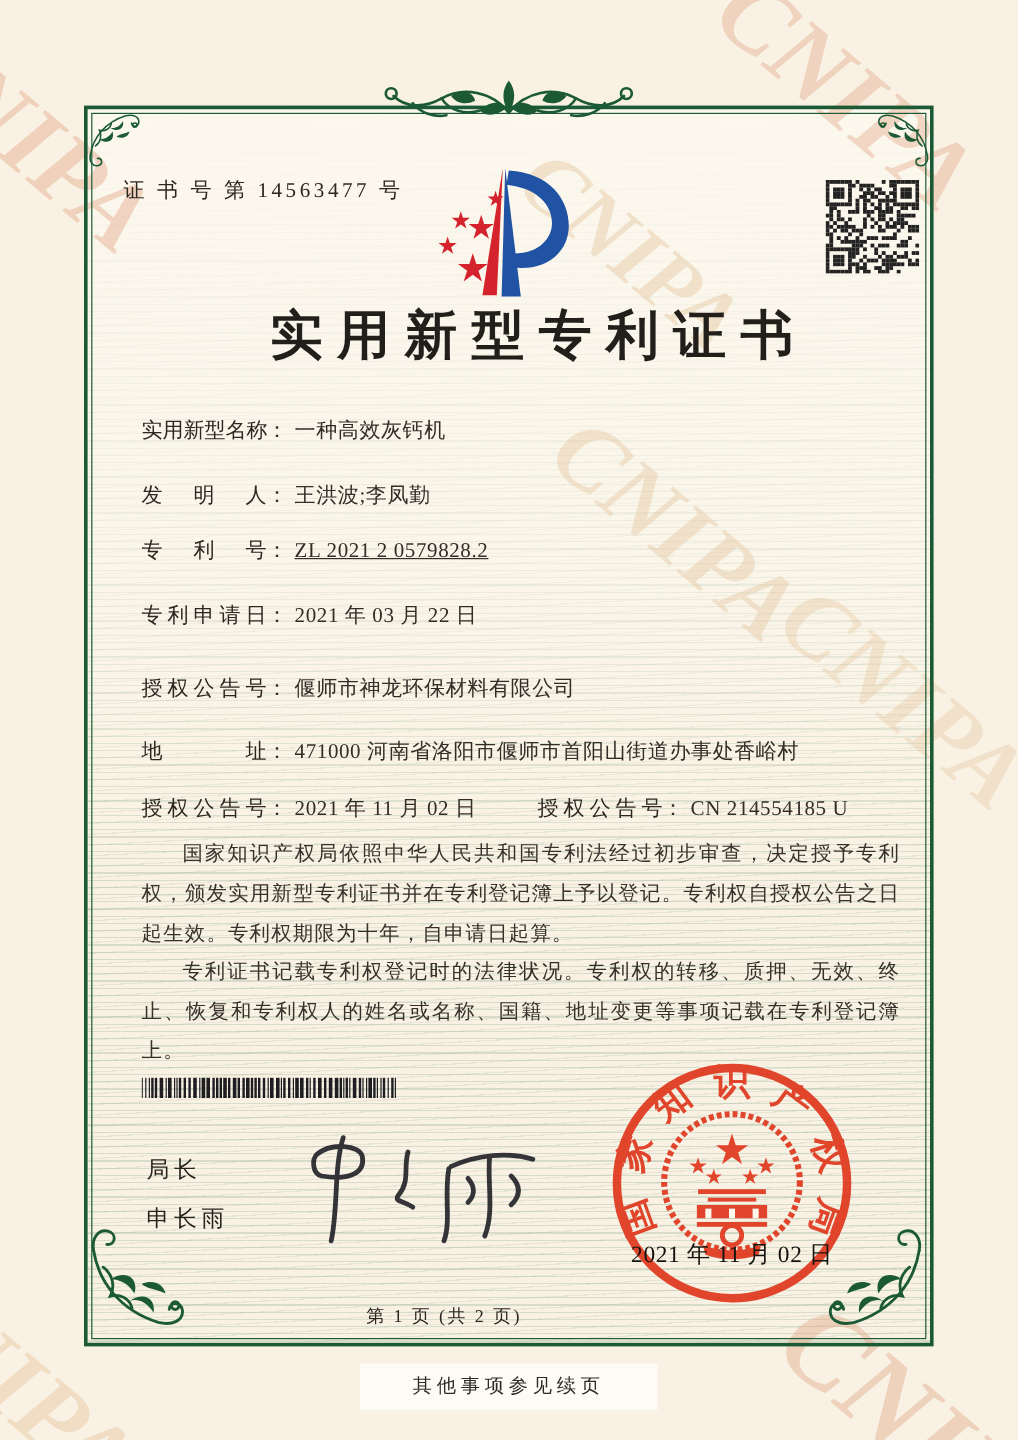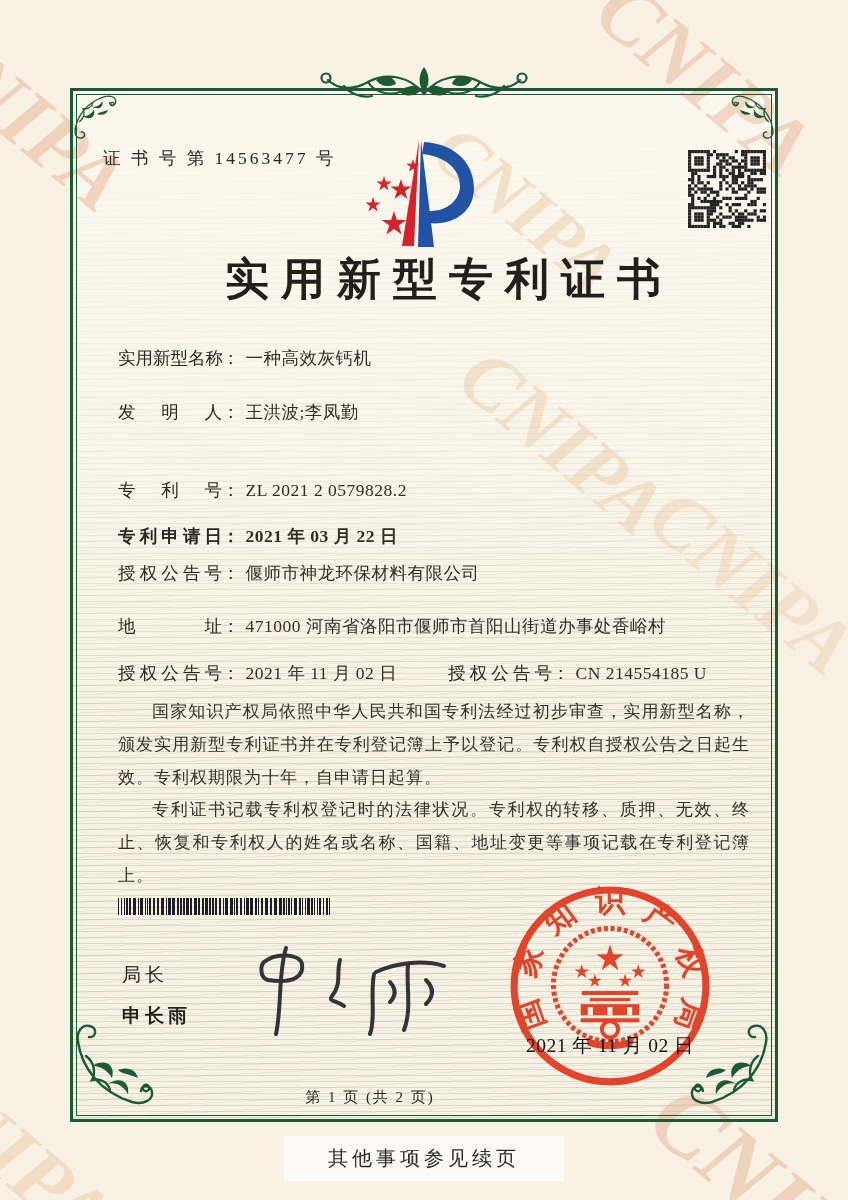--- a/index.html
+++ b/index.html
@@ -57,50 +57,50 @@
   }
 
   .fields{position:absolute;left:118px;top:0;width:640px;}
   .frow{position:absolute;left:0;white-space:nowrap;font-size:17.5px;color:#322c26;}
   .flabel{
     display:inline-block;width:104px;text-align:justify;text-align-last:justify;
     vertical-align:top;color:#2b2620;
   }
   .fcolon{display:inline-block;margin-right:6px;}
   .fvalue{letter-spacing:.5px;margin-top:45px;}
-  .frow.r1{top:346px;} .frow.r2{top:400px;} .frow.r3{top:478px;}
-  .frow.r4{top:524px;font-weight:bold;} .frow.r5{top:561px;} .frow.r6{top:614px;}
+  .frow.r1{top:346px;} .frow.r2{top:400px;} .frow.r3{top:446px;text-decoration:underline;}
+  .frow.r4{top:500px;} .frow.r5{top:561px;} .frow.r6{top:614px;}
   .frow.r7{top:661px;}
   .fgroup2{position:absolute;left:330px;top:0;white-space:nowrap;}
 
   .body-text{
     position:absolute;left:118px;top:696px;width:632px;
     font-size:17px;line-height:1.93;letter-spacing:1px;color:#35302a;text-align:justify;
   }
   .body-text p{margin:0;text-indent:2em;}
 
   .barcode{position:absolute;left:118px;top:898px;}
 
   .sig-title{position:absolute;left:122px;top:962px;font-size:19px;letter-spacing:4px;color:#27221d;}
-  .sig-name{position:absolute;left:122px;top:1003px;font-size:19px;letter-spacing:4px;color:#27221d;font-weight:bold;}
+  .sig-name{position:absolute;left:122px;top:1003px;font-size:19px;letter-spacing:4px;color:#27221d;}
   .signature{position:absolute;left:248px;top:934px;}
 
   .seal{position:absolute;left:504px;top:882px;opacity:.95;mix-blend-mode:multiply;}
   .seal-date{
     position:absolute;left:504px;top:1032px;width:212px;text-align:center;
     font-size:19.5px;letter-spacing:.5px;color:#15130f;font-weight:500;z-index:7;
   }
 
   .page-info{
     position:absolute;left:0;top:1088px;width:740px;text-align:center;
     font-size:15px;letter-spacing:2px;color:#2b2620;
   }
   .continuation{
     position:absolute;left:50%;top:1136px;transform:translateX(-50%);
-    background:#fdfbf4;padding:9px 44px;font-size:20px;letter-spacing:4px;color:#2e2923;
+    background:#fdfbf4;padding:9px 44px;font-size:16px;letter-spacing:4px;color:#2e2923;
     white-space:nowrap;
   }
   svg text{font-family:"Liberation Serif","DejaVu Serif",serif;}
 </style>
 </head>
 <body>
 
 <div class="page">
 
   <div class="pattern"></div>
@@ -523,21 +523,21 @@
       </div>
       <div class="frow r7">
         <span class="flabel">授权公告号</span><span class="fcolon">：</span><span class="fvalue">2021 年 11 月 02 日</span>
         <span class="fgroup2">
           <span class="flabel">授权公告号</span><span class="fcolon">：</span><span class="fvalue">CN 214554185 U</span>
         </span>
       </div>
     </div>
 
     <div class="body-text">
-      <p>国家知识产权局依照中华人民共和国专利法经过初步审查，实用新型名称，颁发实用新型专利证书并在专利登记簿上予以登记。专利权自授权公告之日起生效。专利权期限为十年，自申请日起算。</p>
+      <p>国家知识产权局依照中华人民共和国专利法经过初步审查，决定授予专利权，颁发实用新型专利证书并在专利登记簿上予以登记。专利权自授权公告之日起生效。专利权期限为十年，自申请日起算。</p>
       <p>专利证书记载专利权登记时的法律状况。专利权的转移、质押、无效、终止、恢复和专利权人的姓名或名称、国籍、地址变更等事项记载在专利登记簿上。</p>
     </div>
 
     <svg class="barcode" id="barcode" width="220" height="17">
         <rect x="0" y="0" width="1" height="17" fill="#1d1d22"></rect>
         <rect x="3" y="0" width="1" height="17" fill="#1d1d22"></rect>
         <rect x="6" y="0" width="1" height="17" fill="#1d1d22"></rect>
         <rect x="8" y="0" width="2" height="17" fill="#1d1d22"></rect>
         <rect x="11" y="0" width="2" height="17" fill="#1d1d22"></rect>
         <rect x="15" y="0" width="3" height="17" fill="#1d1d22"></rect>

